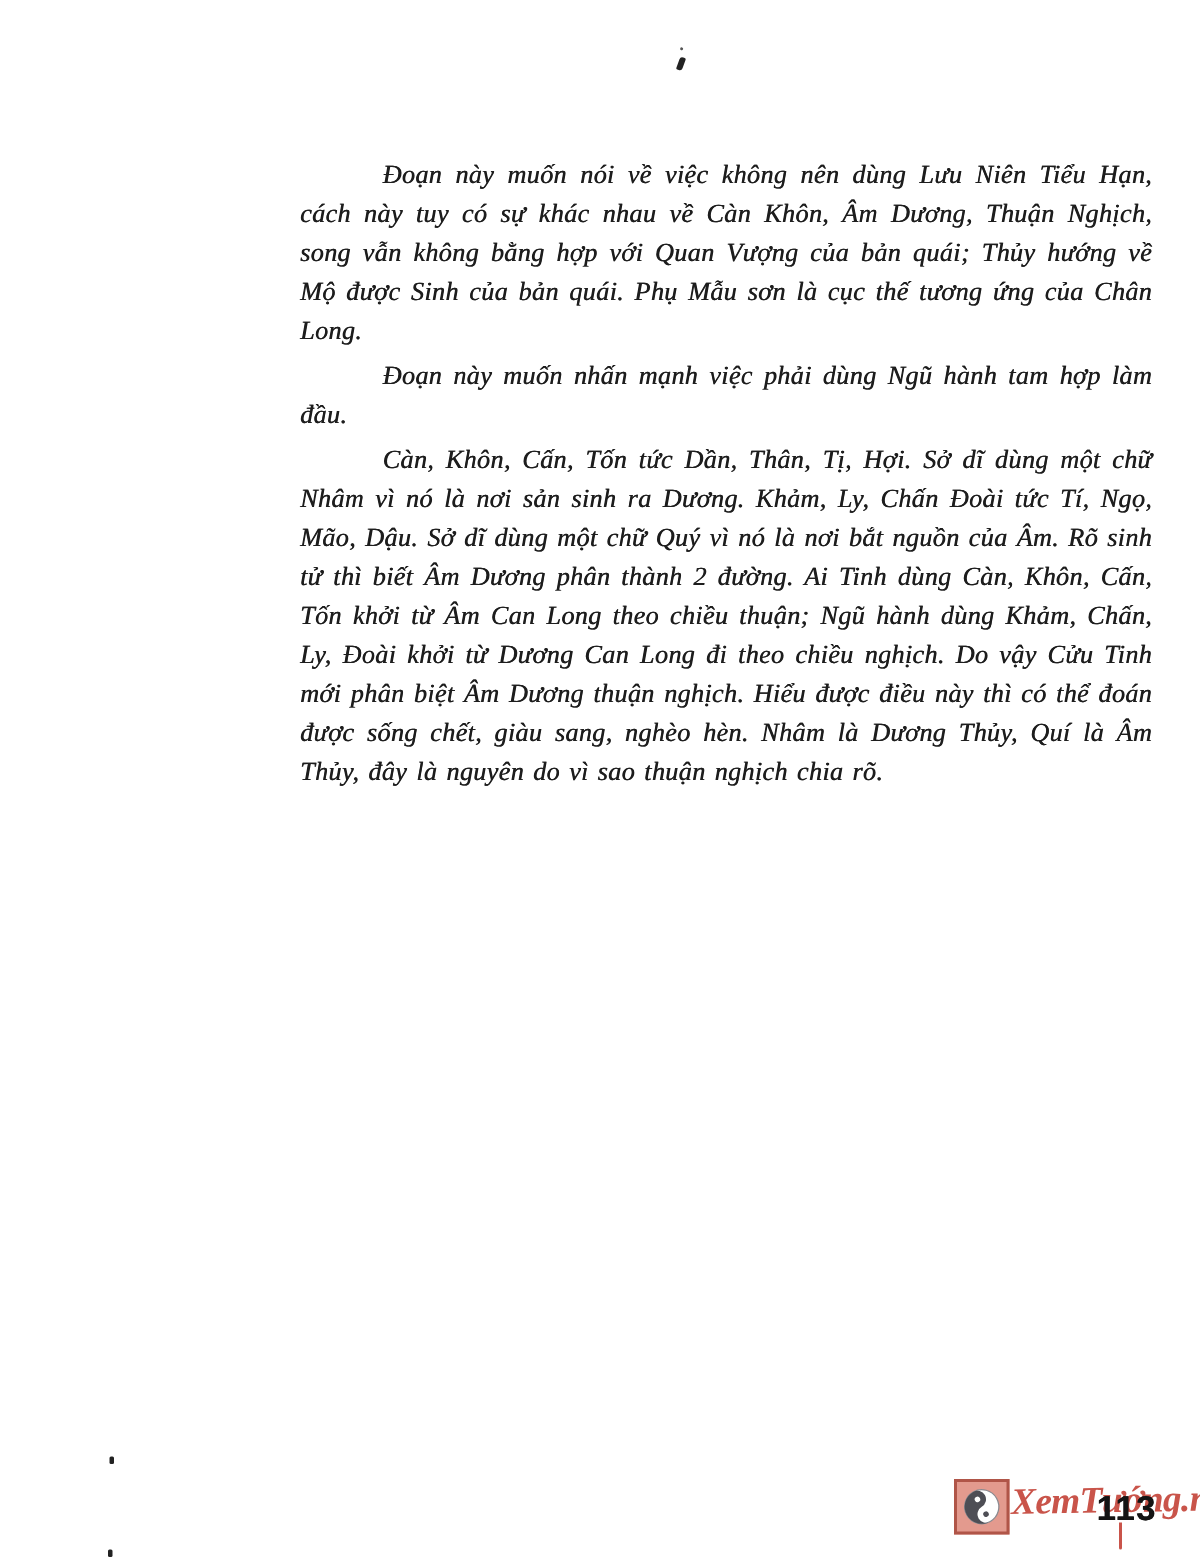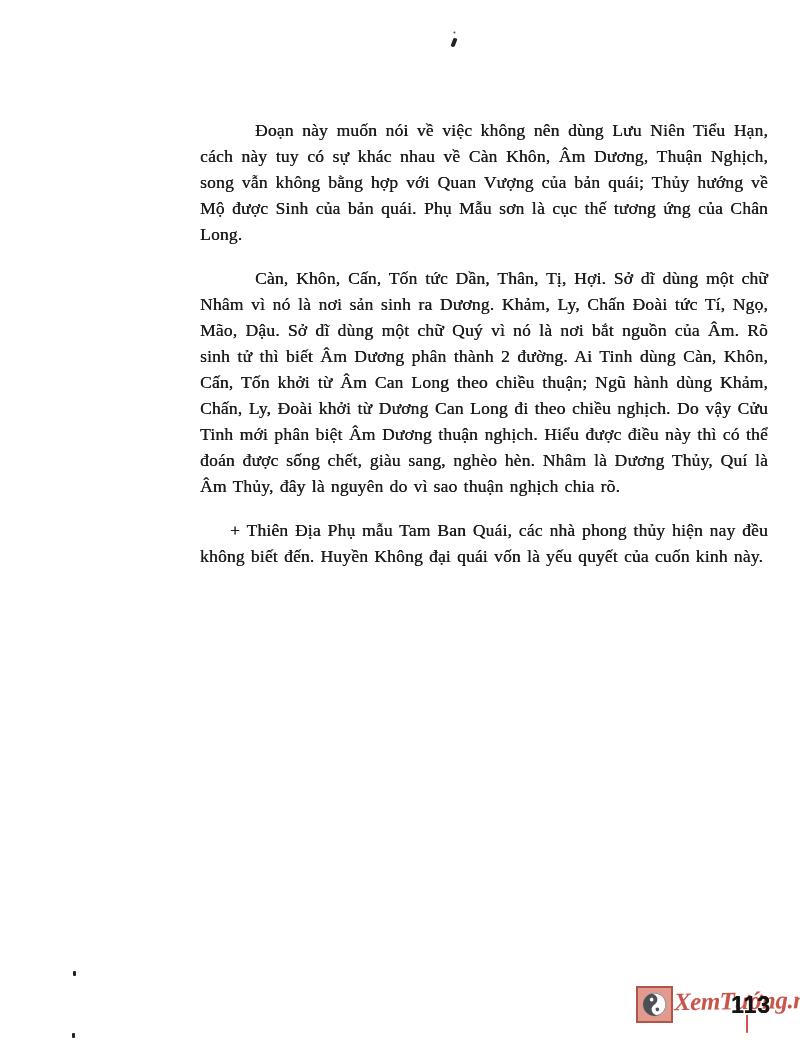--- a/index.html
+++ b/index.html
@@ -21,23 +21,24 @@
     top: 99px;
     width: 568px;
     color: #1d1d1d;
     font-size: 17.5px;
     line-height: 26px;
     text-align: justify;
     word-spacing: 1.5px;
     letter-spacing: 0.2px;
   }
   .para {
-    margin: 18px 0 4px 0;
+    margin: 4px 0 4px 0;
     text-indent: 55px;
     text-shadow: 0.3px 0 0 currentColor;
+    font-style: italic;
   }
   .para.plus {
     text-indent: 30px;
   }
   
   .speck {
     position: absolute;
     background: #222;
     border-radius: 1px;
   }
@@ -110,22 +111,22 @@
 <body>
 
 <div class="page">
 
   <div class="speck speck-top"></div>
   <div class="speck speck-left-1"></div>
   <div class="speck speck-left-2"></div>
 
   <div class="text-block">
     <p class="para">Đoạn này muốn nói về việc không nên dùng Lưu Niên Tiểu Hạn, cách này tuy có sự khác nhau về Càn Khôn, Âm Dương, Thuận Nghịch, song vẫn không bằng hợp với Quan Vượng của bản quái; Thủy hướng về Mộ được Sinh của bản quái. Phụ Mẫu sơn là cục thế tương ứng của Chân Long.</p>
+    <p class="para">Đoạn này muốn nhấn mạnh việc phải dùng Ngũ hành tam hợp làm đầu.</p>
     <p class="para">Càn, Khôn, Cấn, Tốn tức Dần, Thân, Tị, Hợi. Sở dĩ dùng một chữ Nhâm vì nó là nơi sản sinh ra Dương. Khảm, Ly, Chấn Đoài tức Tí, Ngọ, Mão, Dậu. Sở dĩ dùng một chữ Quý vì nó là nơi bắt nguồn của Âm. Rõ sinh tử thì biết Âm Dương phân thành 2 đường. Ai Tinh dùng Càn, Khôn, Cấn, Tốn khởi từ Âm Can Long theo chiều thuận; Ngũ hành dùng Khảm, Chấn, Ly, Đoài khởi từ Dương Can Long đi theo chiều nghịch. Do vậy Cửu Tinh mới phân biệt Âm Dương thuận nghịch. Hiểu được điều này thì có thể đoán được sống chết, giàu sang, nghèo hèn. Nhâm là Dương Thủy, Quí là Âm Thủy, đây là nguyên do vì sao thuận nghịch chia rõ.</p>
-    <p class="para plus">+ Thiên Địa Phụ mẫu Tam Ban Quái, các nhà phong thủy hiện nay đều không biết đến. Huyền Không đại quái vốn là yếu quyết của cuốn kinh này.</p>
   </div>
 
   <div class="footer-zone">
     <div class="wm-icon-box">
       <svg width="27" height="27" viewBox="0 0 32 32">
         <g transform="rotate(150 16 16)">
           <circle cx="16" cy="16" r="13.5" fill="#ffffff" stroke="#8a8a90" stroke-width="1"></circle>
           <path d="M16 2.5 A13.5 13.5 0 0 1 16 29.5 A6.75 6.75 0 0 1 16 16 A6.75 6.75 0 0 0 16 2.5 Z" fill="#4e4e55"></path>
           <circle cx="16" cy="9.25" r="2.2" fill="#4e4e55"></circle>
           <circle cx="16" cy="22.75" r="2.2" fill="#ffffff"></circle>

